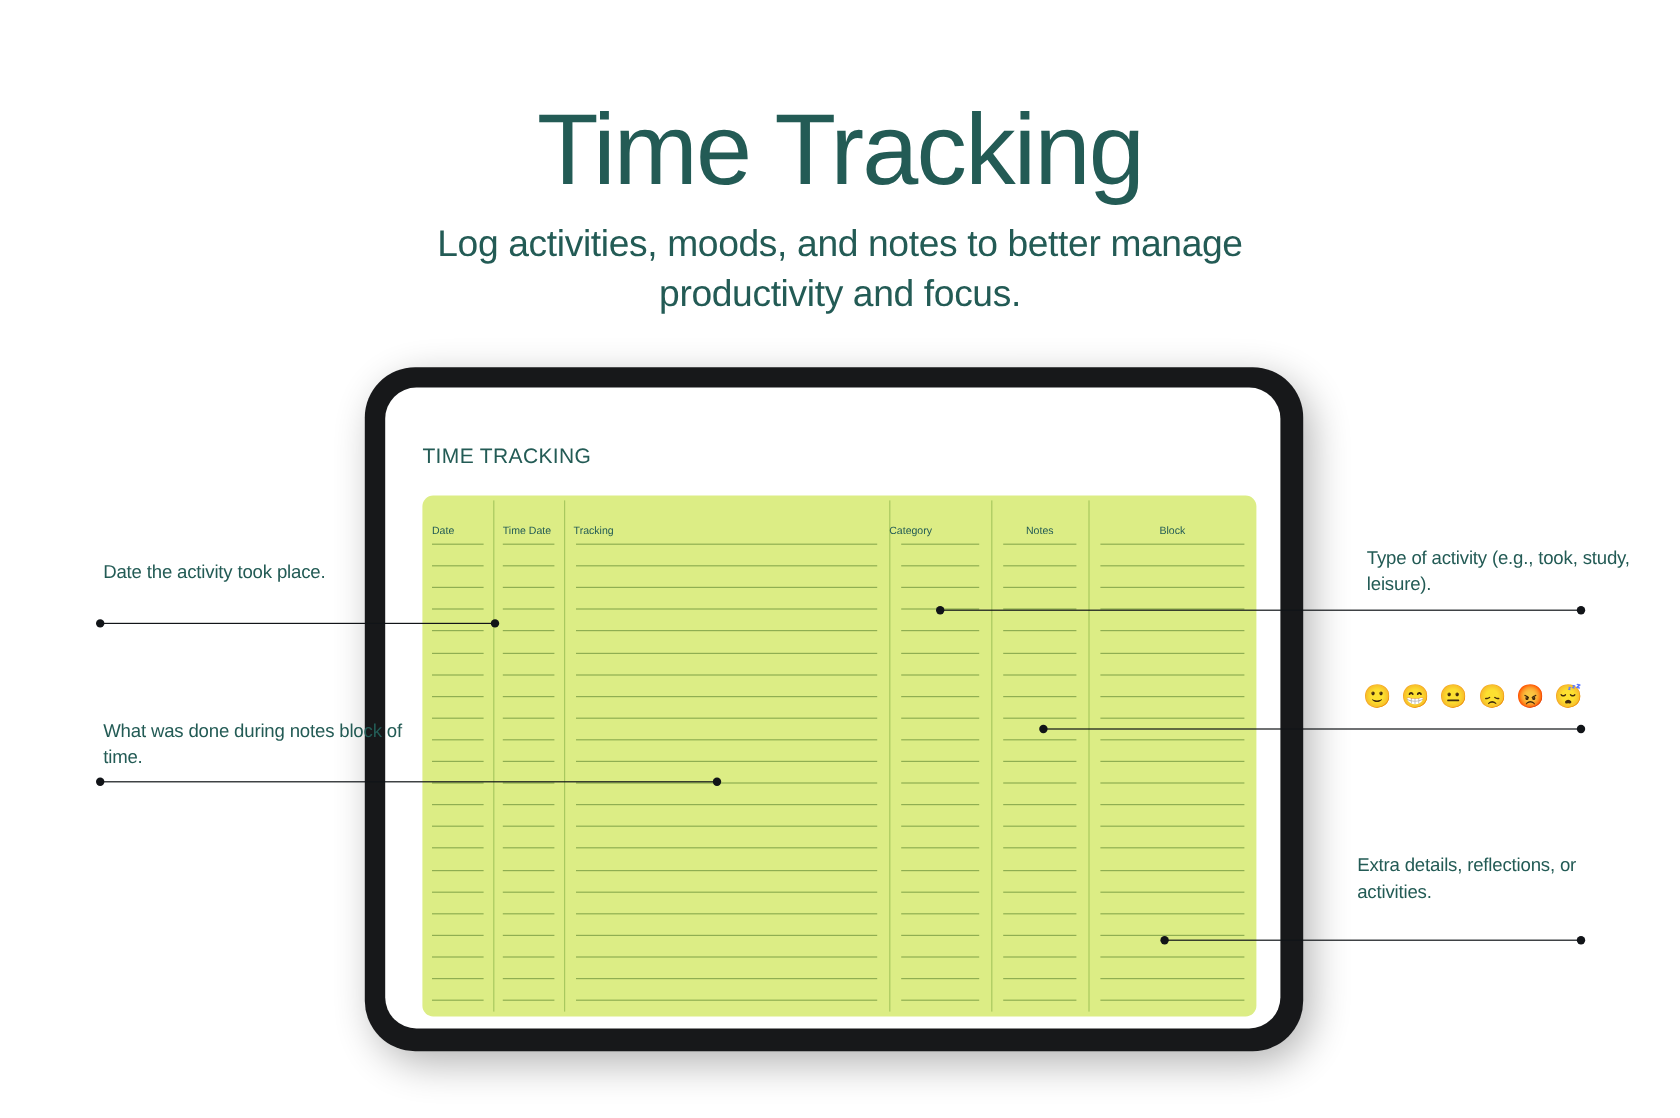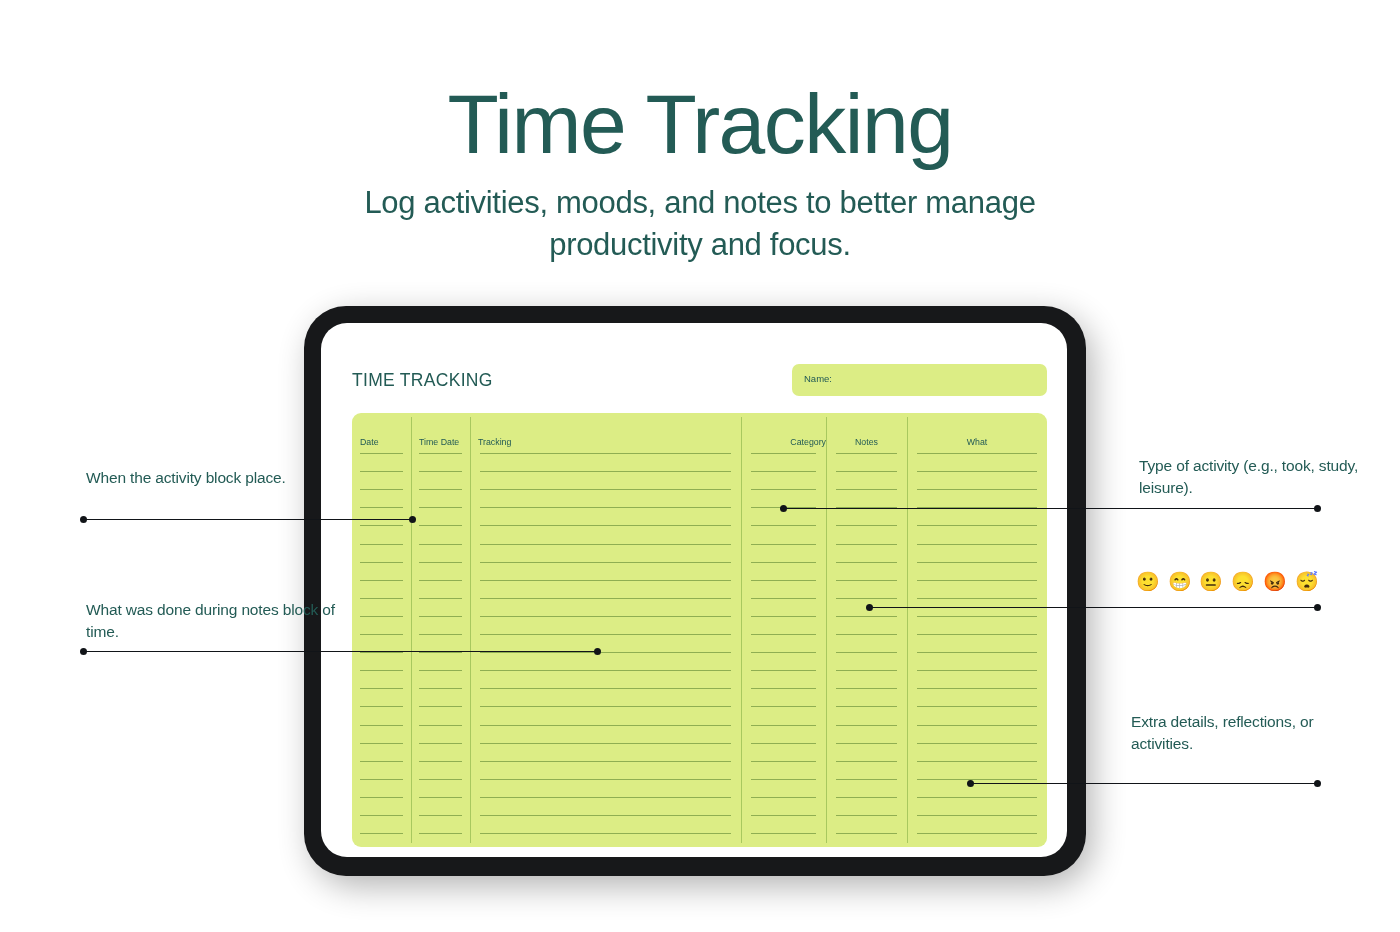--- a/index.html
+++ b/index.html
@@ -167,23 +167,20 @@
 
 <div id="page-title">Time Tracking</div>
 <div id="page-subtitle">Log activities, moods, and notes to better manage productivity and focus.</div>
 
 <div id="tablet-shadow"></div>
 <div id="tablet-frame">
   <div id="tablet-screen">
 
     <div id="sheet-title">TIME TRACKING</div>
 
-    <div id="name-field">
-      <span id="name-label">Name:</span>
-    </div>
 
     <div id="table-card">
 
     <div class="col-header" style="left: 8px;">Date</div>
         <div class="rule" style="left: 8px; width: 43px; top: 40px;"></div>
         <div class="rule" style="left: 8px; width: 43px; top: 58px;"></div>
         <div class="rule" style="left: 8px; width: 43px; top: 76px;"></div>
         <div class="rule" style="left: 8px; width: 43px; top: 94px;"></div>
         <div class="rule" style="left: 8px; width: 43px; top: 112px;"></div>
         <div class="rule" style="left: 8px; width: 43px; top: 131px;"></div>
@@ -245,21 +242,21 @@
         <div class="rule" style="left: 128px; width: 251px; top: 275px;"></div>
         <div class="rule" style="left: 128px; width: 251px; top: 293px;"></div>
         <div class="rule" style="left: 128px; width: 251px; top: 312px;"></div>
         <div class="rule" style="left: 128px; width: 251px; top: 330px;"></div>
         <div class="rule" style="left: 128px; width: 251px; top: 348px;"></div>
         <div class="rule" style="left: 128px; width: 251px; top: 366px;"></div>
         <div class="rule" style="left: 128px; width: 251px; top: 384px;"></div>
         <div class="rule" style="left: 128px; width: 251px; top: 402px;"></div>
         <div class="rule" style="left: 128px; width: 251px; top: 420px;"></div>
         <div class="col-divider" style="left: 389px;"></div>
-        <div class="col-header" style="left: 389px; width: 85px; text-align: right;">Category</div>
+        <div class="col-header" style="left: 389px; width: 85px; text-align: left;">Category</div>
         <div class="rule" style="left: 399px; width: 65px; top: 40px;"></div>
         <div class="rule" style="left: 399px; width: 65px; top: 58px;"></div>
         <div class="rule" style="left: 399px; width: 65px; top: 76px;"></div>
         <div class="rule" style="left: 399px; width: 65px; top: 94px;"></div>
         <div class="rule" style="left: 399px; width: 65px; top: 112px;"></div>
         <div class="rule" style="left: 399px; width: 65px; top: 131px;"></div>
         <div class="rule" style="left: 399px; width: 65px; top: 149px;"></div>
         <div class="rule" style="left: 399px; width: 65px; top: 167px;"></div>
         <div class="rule" style="left: 399px; width: 65px; top: 185px;"></div>
         <div class="rule" style="left: 399px; width: 65px; top: 203px;"></div>
@@ -293,21 +290,21 @@
         <div class="rule" style="left: 484px; width: 61px; top: 275px;"></div>
         <div class="rule" style="left: 484px; width: 61px; top: 293px;"></div>
         <div class="rule" style="left: 484px; width: 61px; top: 312px;"></div>
         <div class="rule" style="left: 484px; width: 61px; top: 330px;"></div>
         <div class="rule" style="left: 484px; width: 61px; top: 348px;"></div>
         <div class="rule" style="left: 484px; width: 61px; top: 366px;"></div>
         <div class="rule" style="left: 484px; width: 61px; top: 384px;"></div>
         <div class="rule" style="left: 484px; width: 61px; top: 402px;"></div>
         <div class="rule" style="left: 484px; width: 61px; top: 420px;"></div>
         <div class="col-divider" style="left: 555px;"></div>
-        <div class="col-header" style="left: 555px; width: 140px; text-align: center;">What</div>
+        <div class="col-header" style="left: 555px; width: 140px; text-align: center;">Block</div>
         <div class="rule" style="left: 565px; width: 120px; top: 40px;"></div>
         <div class="rule" style="left: 565px; width: 120px; top: 58px;"></div>
         <div class="rule" style="left: 565px; width: 120px; top: 76px;"></div>
         <div class="rule" style="left: 565px; width: 120px; top: 94px;"></div>
         <div class="rule" style="left: 565px; width: 120px; top: 112px;"></div>
         <div class="rule" style="left: 565px; width: 120px; top: 131px;"></div>
         <div class="rule" style="left: 565px; width: 120px; top: 149px;"></div>
         <div class="rule" style="left: 565px; width: 120px; top: 167px;"></div>
         <div class="rule" style="left: 565px; width: 120px; top: 185px;"></div>
         <div class="rule" style="left: 565px; width: 120px; top: 203px;"></div>
@@ -321,21 +318,21 @@
         <div class="rule" style="left: 565px; width: 120px; top: 348px;"></div>
         <div class="rule" style="left: 565px; width: 120px; top: 366px;"></div>
         <div class="rule" style="left: 565px; width: 120px; top: 384px;"></div>
         <div class="rule" style="left: 565px; width: 120px; top: 402px;"></div>
         <div class="rule" style="left: 565px; width: 120px; top: 420px;"></div>
       </div>
 
   </div>
 </div>
 
-<div class="anno-text" style="left:86px; top:467px; width:250px;">When the activity block place.</div>
+<div class="anno-text" style="left:86px; top:467px; width:250px;">Date the activity took place.</div>
 <div class="anno-dot" style="left:80px; top:516px;"></div>
 <div class="anno-line" style="left:83px; top:519px; width:332px;"></div>
 <div class="anno-dot" style="left:409px; top:516px;"></div>
 
 <div class="anno-text" style="left:86px; top:599px; width:260px;">What was done during notes block of time.</div>
 <div class="anno-dot" style="left:80px; top:648px;"></div>
 <div class="anno-line" style="left:83px; top:651px; width:517px;"></div>
 <div class="anno-dot" style="left:594px; top:648px;"></div>
 
 <div class="anno-text" style="left:1139px; top:455px; width:235px;">Type of activity (e.g., took, study, leisure).</div>

